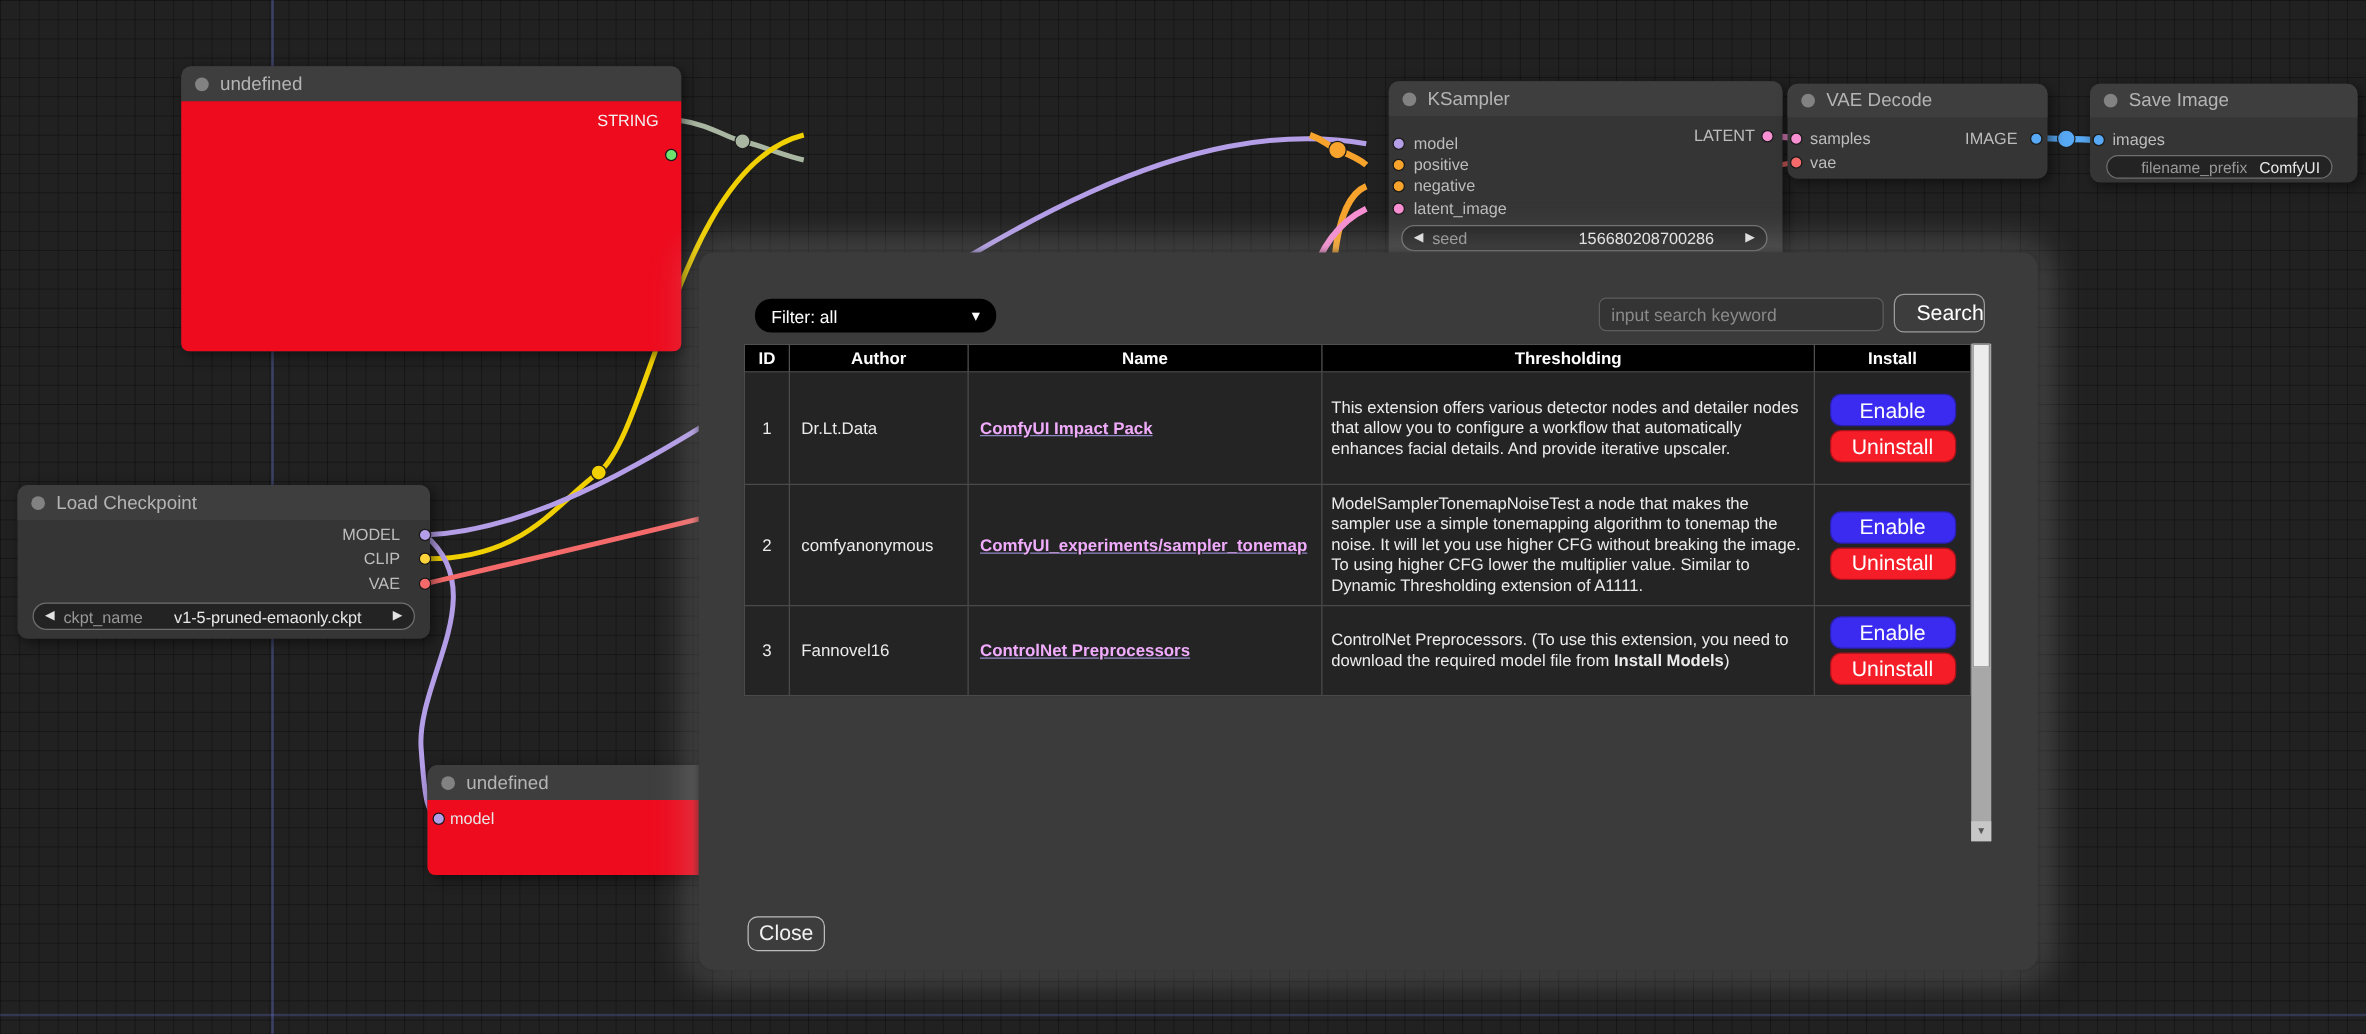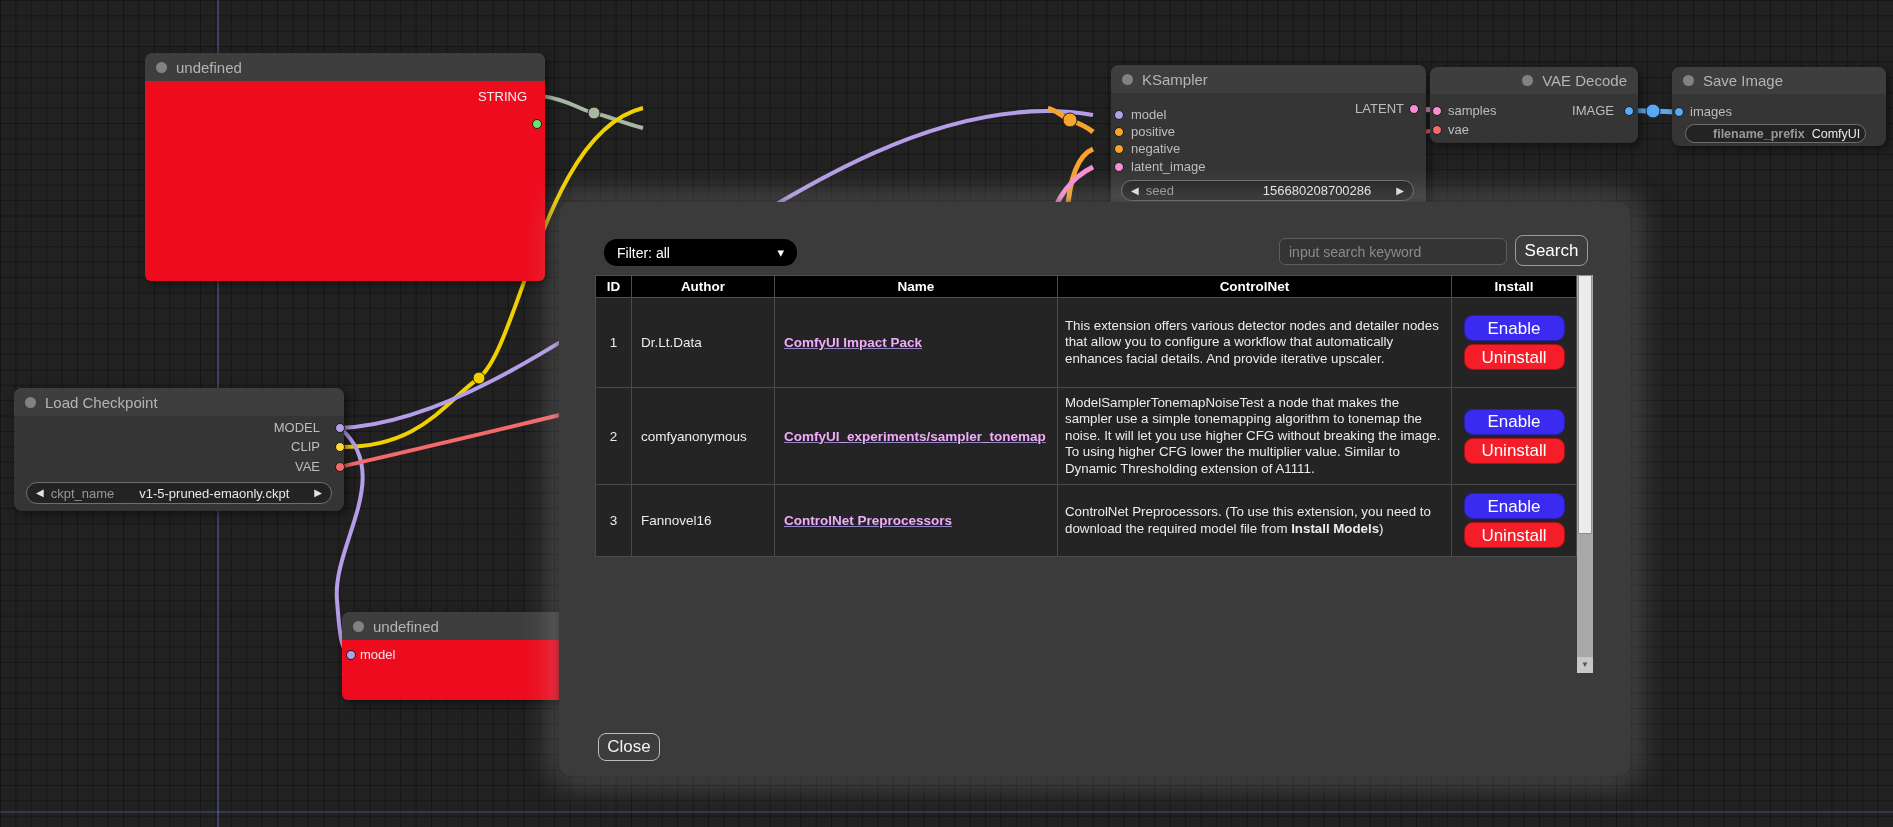--- a/index.html
+++ b/index.html
@@ -44,21 +44,21 @@
   .filter { position:absolute; left:45px; top:37px; width:193px; height:27px;
     background:#000; color:#fff; border-radius:13px; display:flex; align-items:center;
     padding:0 13px; font-size:14px; cursor:pointer; }
   .filter .chev { margin-left:auto; font-size:13px; color:#fff; }
   .searchbox { position:absolute; left:720px; top:36px; width:228px; height:27px;
     background:#343434; border:1px solid #5d5d5d; border-radius:6px;
     color:#ddd; padding:0 9px; font-size:14px; outline:none; }
   .searchbox::placeholder { color:#8a8a8a; }
   .searchbtn { position:absolute; left:956px; top:33px; width:73px; height:31px;
     background:#3d3d3d; border:1.5px solid #9b9b9b; border-radius:8px;
-    color:#fff; font-size:17px; cursor:pointer; font-family:"Liberation Sans",sans-serif; }
+    color:#fff; font-size:17px; cursor:pointer; font-family:"Liberation Sans",sans-serif;text-align:right; }
   .tablewrap { position:absolute; left:36px; top:73px; width:911px; height:398px; display:flex; align-items:flex-start; }
   table { border-collapse:collapse; width:981px; background:#242424; table-layout:fixed; }
   th { background:#000; color:#fff; font-size:13.5px; font-weight:bold;
     border:1px solid #505050; height:22px; padding:0; }
   td { border:1px solid #4a4a4a; color:#ececec; font-size:13.5px; vertical-align:middle; }
   tr.r1 { height:90px; } tr.r2 { height:97px; } tr.r3 { height:72px; }
   td.c-id { text-align:center; }
   td.c-author { padding:0 9px; }
   td.c-name { padding:0 9px; }
   .namelink { color:#f0abfc; font-weight:bold; text-decoration:underline;
@@ -145,21 +145,21 @@
       <div class="widget" style="left:10px; top:87px; width:293px; height:21px;">
         <span class="warrow">◀</span>
         <span class="wname">seed</span>
         <span class="wval gapr">156680208700286</span>
         <span class="warrow">▶</span>
       </div>
     </div>
   </div>
 
   <div class="node" style="left:1430px; top:67px; width:208px; height:76px;">
-    <div class="nheader" style="height:27px;justify-content:flex-end;">
+    <div class="nheader" style="height:27px;">
       <span class="tdot"></span>
       <span class="ntitle">VAE Decode</span>
     </div>
     <div class="nbody" style="height:49px;">
       <div class="slot" style="left:18px; top:9px;">samples</div>
       <div class="pdot" style="left:2px; top:12px; background:#f78fd2;"></div>
       <div class="slot" style="left:18px; top:28px;">vae</div>
       <div class="pdot" style="left:2px; top:31px; background:#f46a6a;"></div>
       <div class="slot out" style="right:24px; top:9px;">IMAGE</div>
       <div class="pdot" style="left:194px; top:12px; background:#58a9f5;"></div>
@@ -168,21 +168,21 @@
 
   <div class="node" style="left:1672px; top:67px; width:214px; height:79px;">
     <div class="nheader" style="height:27px;">
       <span class="tdot"></span>
       <span class="ntitle">Save Image</span>
     </div>
     <div class="nbody" style="height:57px;">
       <div class="slot" style="left:18px; top:10px;">images</div>
       <div class="pdot" style="left:2px; top:13px; background:#58a9f5;"></div>
       <div class="widget" style="left:13px; top:30px; width:181px; height:19px; font-size:12.5px;">
-        <span class="wname" style="margin-left:18px;font-weight:bold;">filename_prefix</span>
+        <span class="wname" style="margin-left:18px;">filename_prefix</span>
         <span class="wval">ComfyUI</span>
       </div>
     </div>
   </div>
 
   <div class="node" style="left:14px; top:388px; width:330px; height:123px;">
     <div class="nheader">
       <span class="tdot"></span>
       <span class="ntitle">Load Checkpoint</span>
     </div>
@@ -229,21 +229,21 @@
           <col style="width:143px">
           <col style="width:283px">
           <col style="width:394px">
           <col style="width:125px">
       </colgroup>
       <thead>
         <tr>
           <th>ID</th>
           <th>Author</th>
           <th>Name</th>
-          <th>ControlNet</th>
+          <th>Thresholding</th>
           <th>Install</th>
         </tr>
       </thead>
       <tbody>
         <tr class="r1">
           <td class="c-id">1</td>
           <td class="c-author">Dr.Lt.Data</td>
           <td class="c-name"><span class="namelink">ComfyUI Impact Pack</span></td>
           <td class="c-desc"><span>This extension offers various detector nodes and detailer nodes that allow you to configure a workflow that automatically enhances facial details. And provide iterative upscaler.</span><span style="font-weight:bold"></span><span></span></td>
           <td class="c-install">

